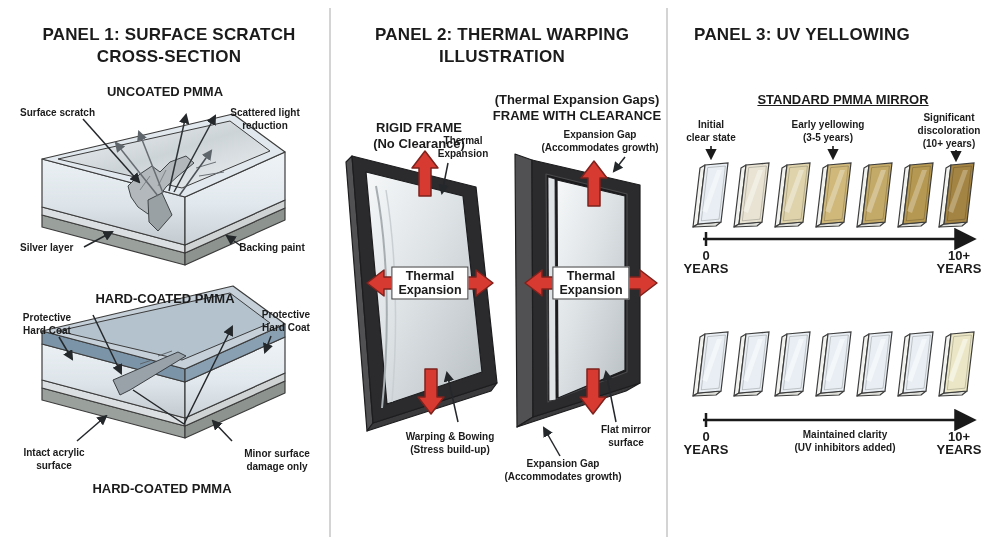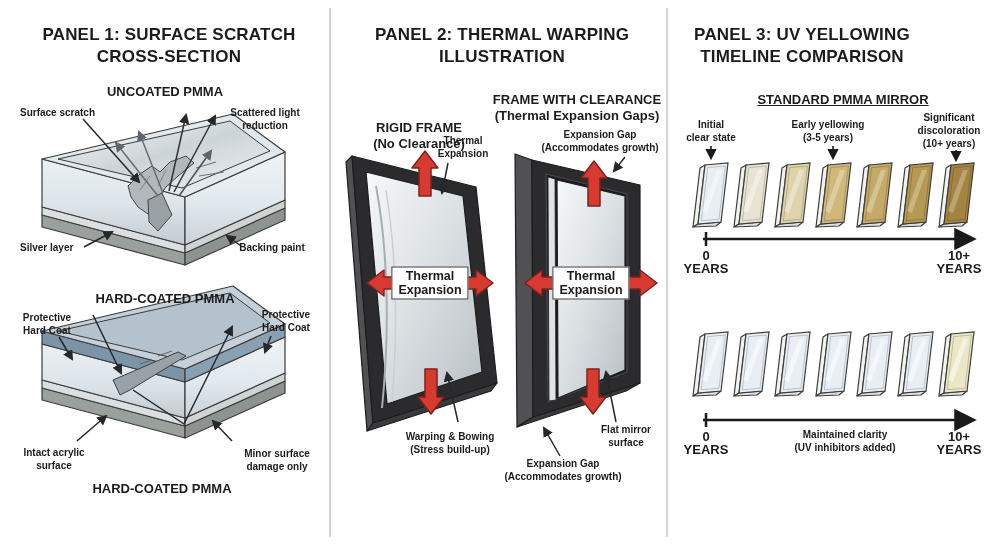--- a/index.html
+++ b/index.html
@@ -221,22 +221,22 @@
 
     <div class="ttl" style="top:24px;">
       <span>PANEL 2: THERMAL WARPING</span>
         <span>ILLUSTRATION</span>
     </div>
     <div class="hd" style="left:89px;top:92px;margin-top:28px;">
       <span>RIGID FRAME</span>
         <span>(No Clearance)</span>
     </div>
     <div class="hd" style="left:247px;top:92px;">
-      <span>FRAME WITH CLEARANCE</span>
-        <span>(Thermal Expansion Gaps)</span>
+      <span>(Thermal Expansion Gaps)</span>
+        <span>FRAME WITH CLEARANCE</span>
     </div>
     <div class="lbl" style="left:133px;top:134px;">
       <span>Thermal</span>
         <span>Expansion</span>
     </div>
     <div class="lbl" style="left:270px;top:128px;">
       <span>Expansion Gap</span>
         <span>(Accommodates growth)</span>
     </div>
     <div class="midbox" style="left:100px;top:283px;">
@@ -380,21 +380,20 @@
 
       <g stroke="#1a1a1a" stroke-width="2.5" fill="none">
         <line x1="35" y1="420" x2="302" y2="420" marker-end="url(#m3b)"></line>
         <line x1="38" y1="413" x2="38" y2="427"></line>
         <line x1="289" y1="413" x2="289" y2="427"></line>
       </g>
     </svg>
 
     <div class="ttl" style="top:24px;">
       <span>PANEL 3: UV YELLOWING</span>
-        <span>TIMELINE COMPARISON</span>
     </div>
     <div class="hd" style="left:175px;top:92px;text-decoration:underline;">
       <span>STANDARD PMMA MIRROR</span>
     </div>
     <div class="lbl" style="left:43px;top:118px;">
       <span>Initial</span>
       <span>clear state</span>
     </div>
     <div class="lbl" style="left:160px;top:118px;">
       <span>Early yellowing</span>

